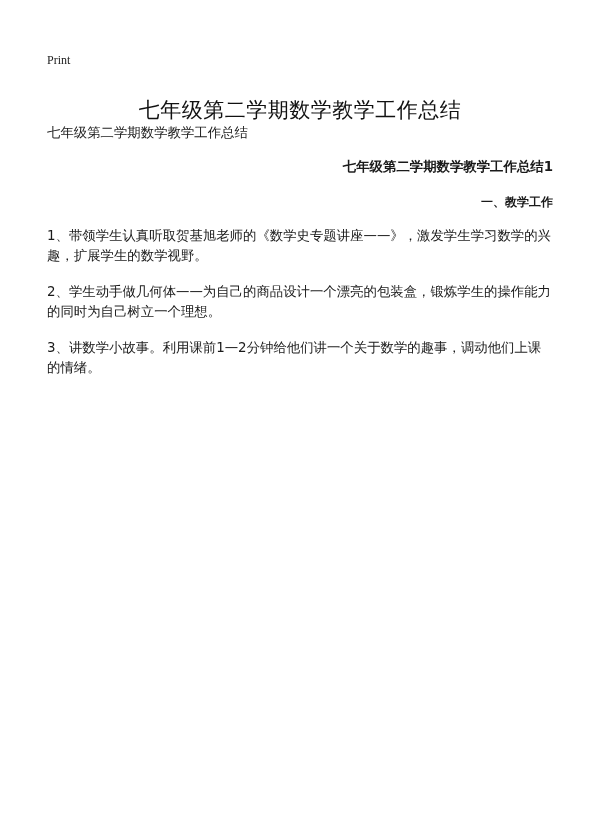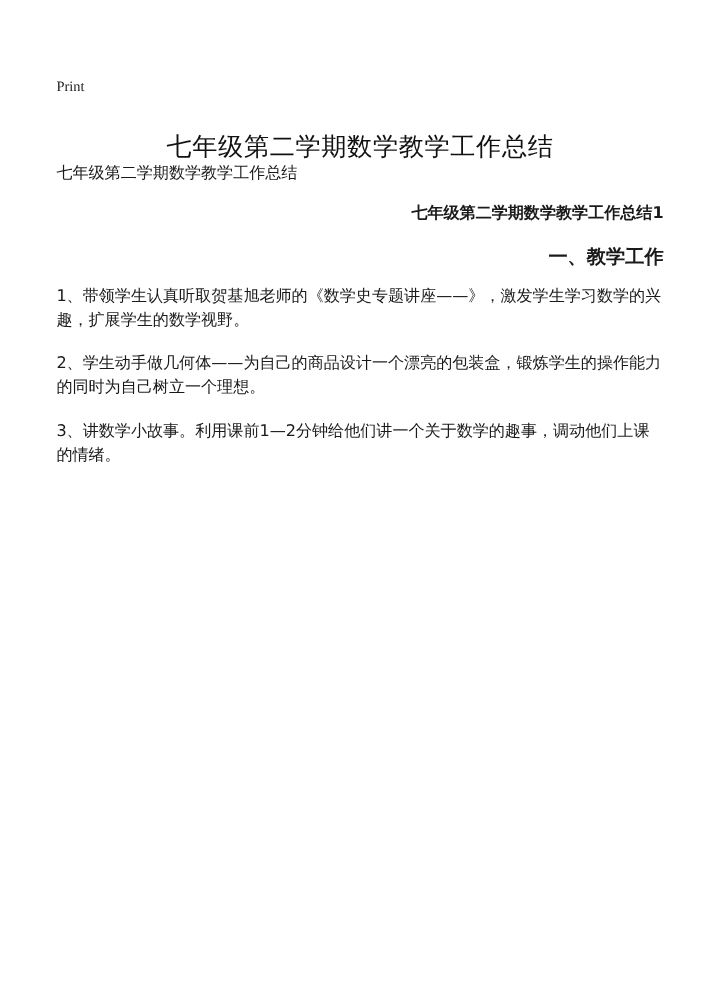--- a/index.html
+++ b/index.html
@@ -1,36 +1,36 @@
 <!DOCTYPE html>
 <html><head>
   <meta charset="utf-8">
   <style>
     html, body { margin: 0; padding: 0; background: #ffffff; }
     body { width: 600px; height: 828px; overflow: hidden; position: relative; color: #1a1a1a; }
-    .page { position: absolute; left: 0; top: 16px; width: 600px; height: 644px; }
+    .page { position: absolute; left: 0; top: 4px; width: 600px; height: 644px; }
     .print-label {
       position: absolute; left: 47px; top: 49px;
       font-family: "Liberation Serif", serif; font-size: 12px; color: #222;
     }
     .doc-title {
       position: absolute; left: 0; top: 78px; width: 600px; text-align: center;
       font-family: "DejaVu Sans", sans-serif; font-size: 21px; font-weight: normal; color: #111;
       letter-spacing: 0.5px;
     }
     .content {
       position: absolute; left: 47px; top: 119px; width: 506px;
       font-family: "DejaVu Sans", sans-serif; font-size: 13.4px; line-height: 20px; color: #1a1a1a;
     }
     .content p { margin: 0 0 16px 0; }
     .content p.subtitle { margin-bottom: 14px; }
     .content h2 {
       margin: 0 0 15px 0; font-size: 13.4px; font-weight: bold; line-height: 20px; text-align: right;
     }
-    .content h2.section { font-size: 16px; margin-bottom: 14px; }
+    .content h2.section { font-size: 12px; margin-bottom: 14px; }
   </style>
 </head>
 <body>
 
 <div class="page">
   <div class="print-label">Print</div>
   <h1 class="doc-title">七年级第二学期数学教学工作总结</h1>
 
   <div class="content">
     <p class="subtitle">七年级第二学期数学教学工作总结</p>

